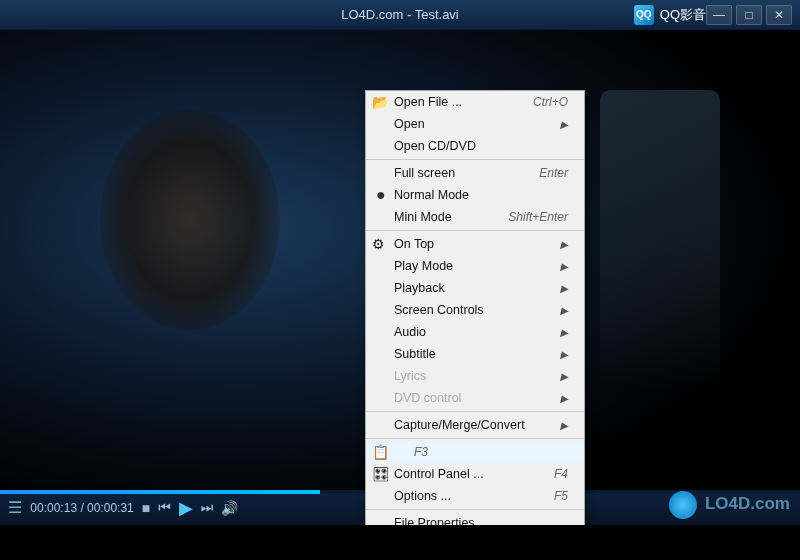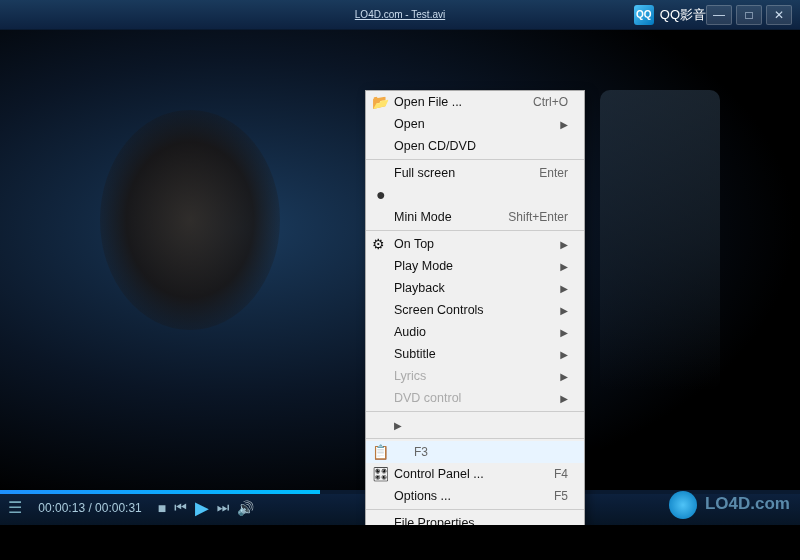--- a/index.html
+++ b/index.html
@@ -30,25 +30,24 @@
       border-radius: 3px;
       display: flex;
       align-items: center;
       justify-content: center;
       font-size: 10px;
       color: white;
       font-weight: bold;
     }
     #titlebar-title {
       color: #cde;
-      font-size: 10px;
+      font-size: 13px;
       position: absolute;
       left: 50%;
       transform: translateX(-50%);
-      text-decoration: underline;
     }
     #titlebar-controls {
       display: flex;
       gap: 4px;
       align-items: center;
     }
     .title-btn {
       width: 26px;
       height: 20px;
       background: rgba(255,255,255,0.1);
@@ -110,21 +109,21 @@
       bottom: 0;
     }
     .bottom-icon {
       color: #7ab;
       font-size: 16px;
       cursor: pointer;
     }
     .time-display {
       color: #acd;
       font-size: 12px;
-      margin: 0 8px;
+      margin: 0 0;
     }
     .playback-controls {
       display: flex;
       gap: 8px;
       align-items: center;
     }
     .ctrl-btn {
       color: #9bc;
       font-size: 14px;
       cursor: pointer;
@@ -208,21 +207,21 @@
       left: 10px;
       font-size: 16px;
       color: #333;
     }
     .menu-icon {
       position: absolute;
       left: 6px;
       font-size: 14px;
     }
     .menu-item-label { flex: 1; }
-    .menu-item-right { display: flex; align-items: flex-end; gap: 6px; }
+    .menu-item-right { display: flex; align-items: flex-end; gap: 6px; font-style: italic; }
   </style>
 </head>
 <body>
 
 <div id="titlebar">
   <div id="titlebar-left">
     <div id="titlebar-logo">QQ</div>
     <span>QQ影音</span>
   </div>
   <div id="titlebar-title">LO4D.com - Test.avi</div>
@@ -259,20 +258,21 @@
       </div>
       <div class="menu-separator"></div>
       <div class="menu-item">
         <span class="menu-item-label">Full screen</span>
         <span class="menu-item-right">
           <span class="menu-shortcut">Enter</span>
         </span>
       </div>
       <div class="menu-item">
         <span class="menu-bullet">●</span>
+        <span class="menu-item-label">Normal Mode</span>
         <span class="menu-item-right"></span>
       </div>
       <div class="menu-item">
         <span class="menu-item-label">Mini Mode</span>
         <span class="menu-item-right">
           <span class="menu-shortcut">Shift+Enter</span>
         </span>
       </div>
       <div class="menu-separator"></div>
       <div class="menu-item">
@@ -319,20 +319,21 @@
         </span>
       </div>
       <div class="menu-item disabled">
         <span class="menu-item-label">DVD control</span>
         <span class="menu-item-right">
           <span class="menu-arrow">▶</span>
         </span>
       </div>
       <div class="menu-separator"></div>
       <div class="menu-item">
+        <span class="menu-item-label">Capture/Merge/Convert</span>
         <span class="menu-item-right">
           <span class="menu-arrow">▶</span>
         </span>
       </div>
       <div class="menu-separator"></div>
       <div class="menu-item highlighted">
         <span class="menu-icon">📋</span>
         <span class="menu-item-right">
           <span class="menu-shortcut">F3</span>
         </span>

